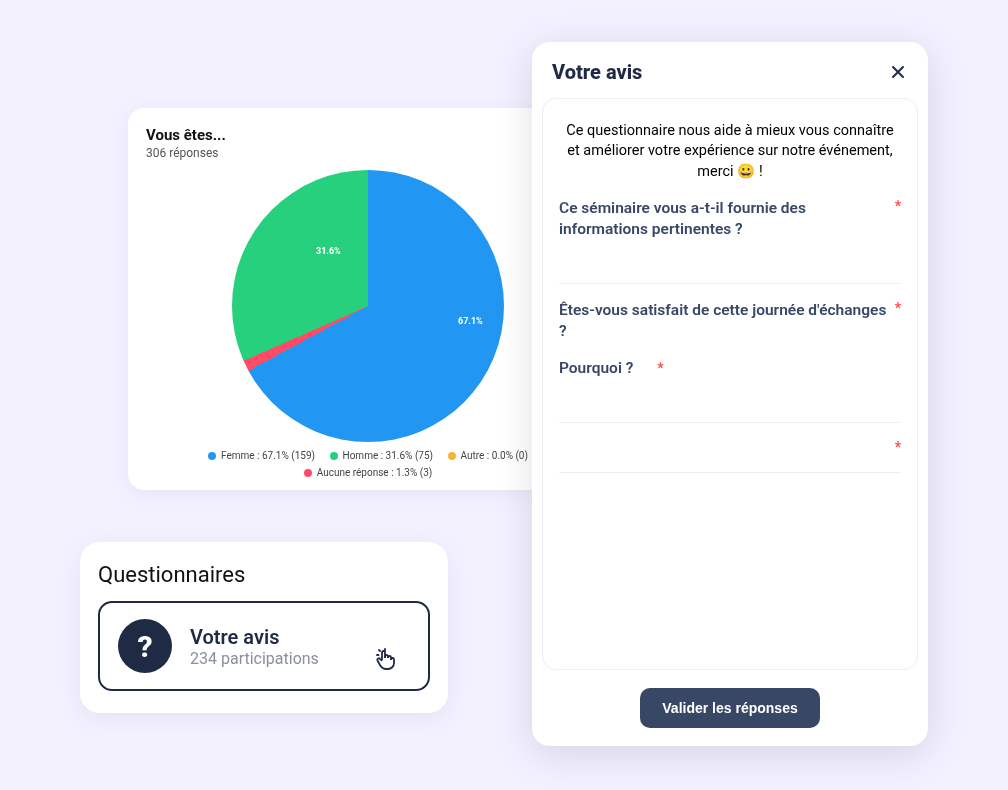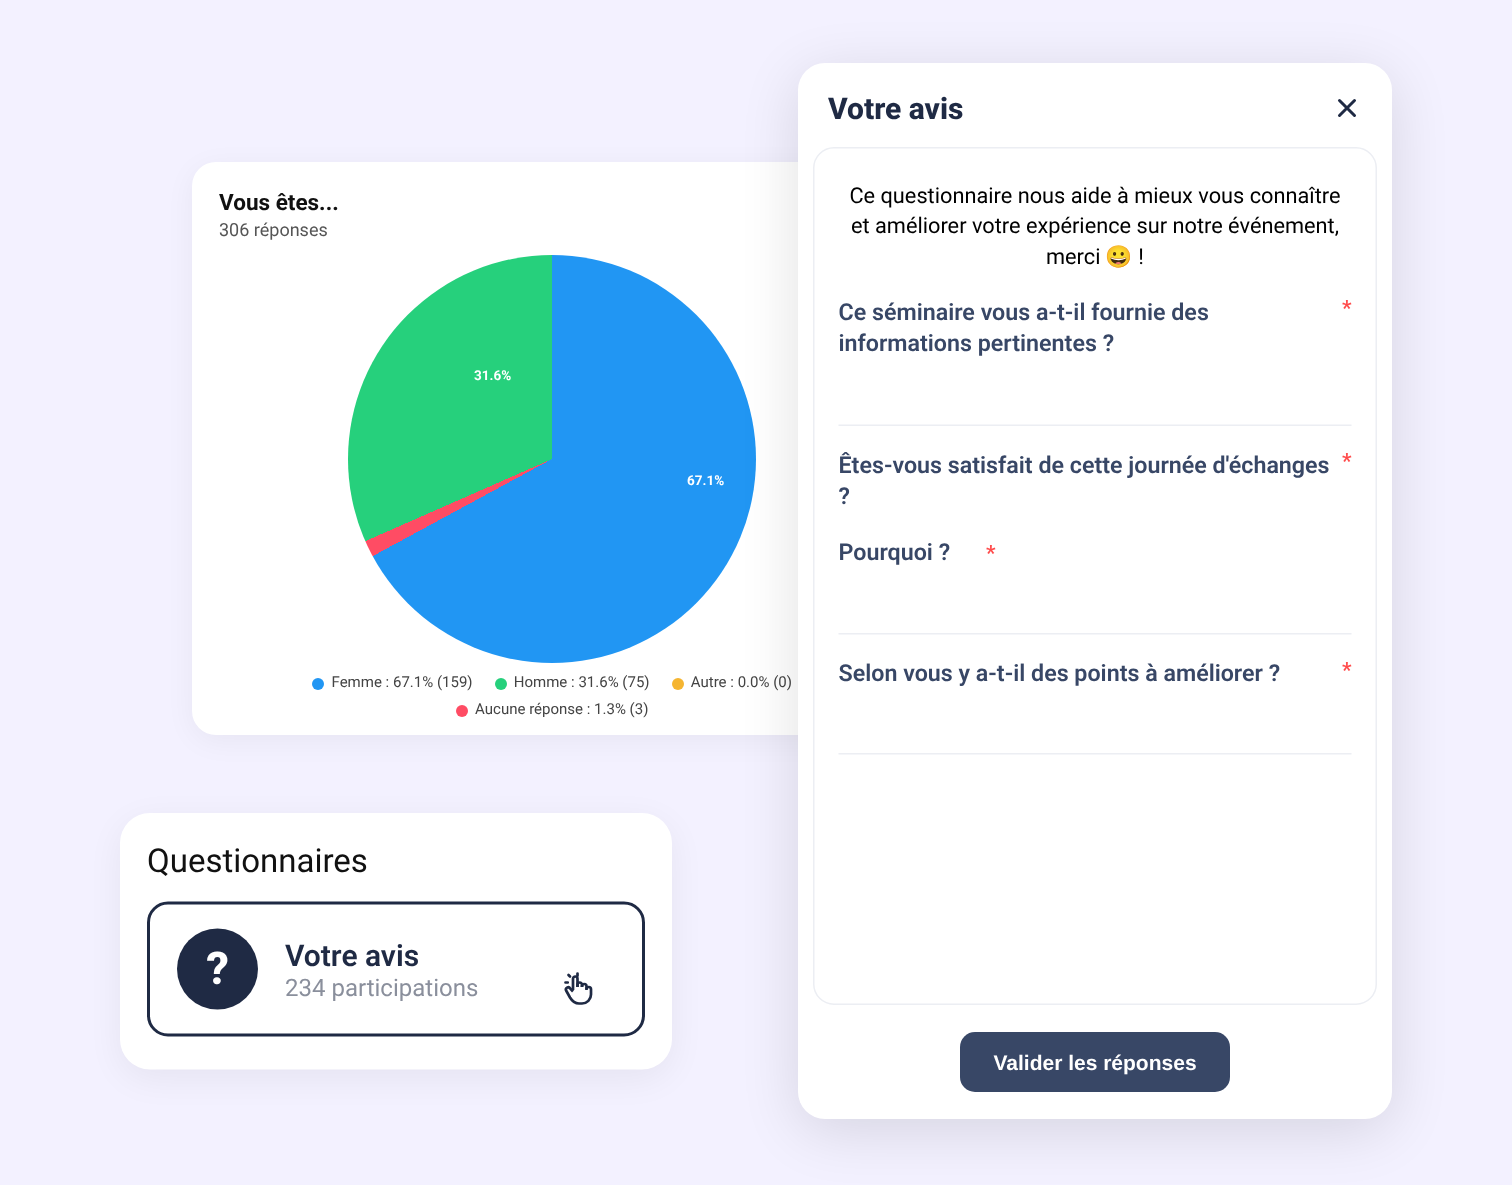--- a/index.html
+++ b/index.html
@@ -224,21 +224,20 @@
       <span class="req">*</span>
     </div>
 
     <div class="q-block">
       <span class="q-text">Pourquoi ?</span>
       <span class="req" style="position:static; margin-left:8px;">*</span>
       <div class="q-input-line"></div>
     </div>
 
     <div class="q-block">
-      <div class="q-text">Selon vous y a-t-il des points à améliorer ?</div>
       <span class="req">*</span>
       <div class="q-input-line"></div>
     </div>
   </div>
   <div class="modal-foot">
     <button class="submit-btn">Valider les réponses</button>
   </div>
 </div>
 
 </body></html>

